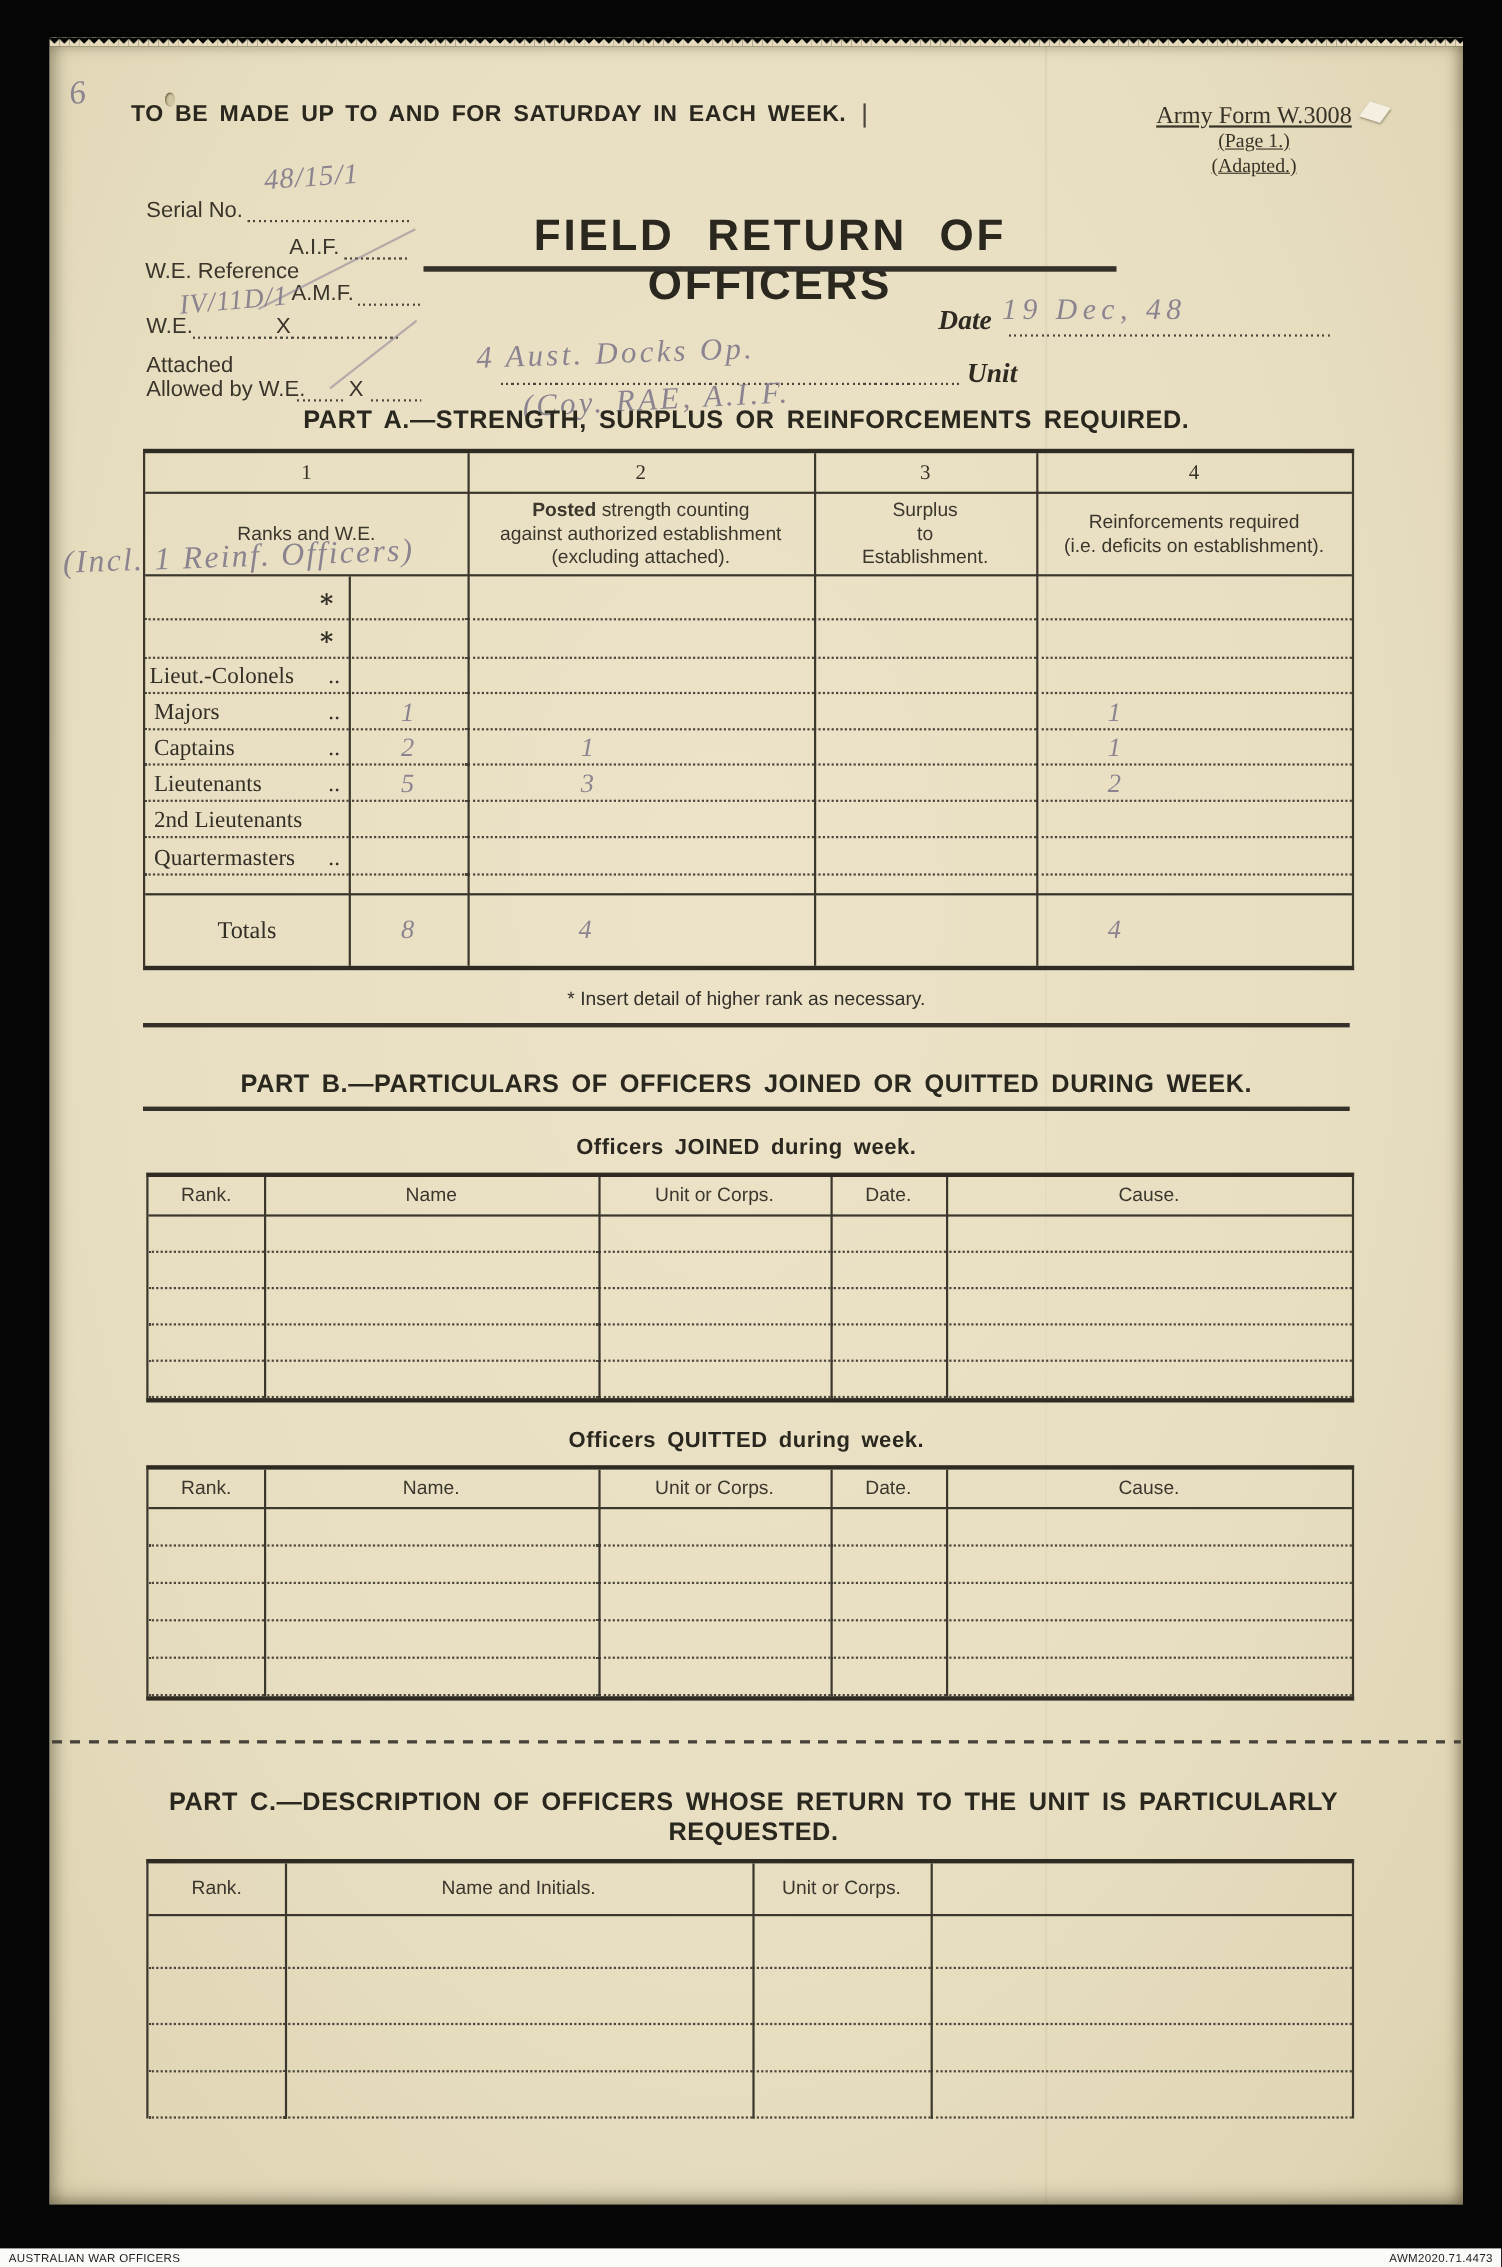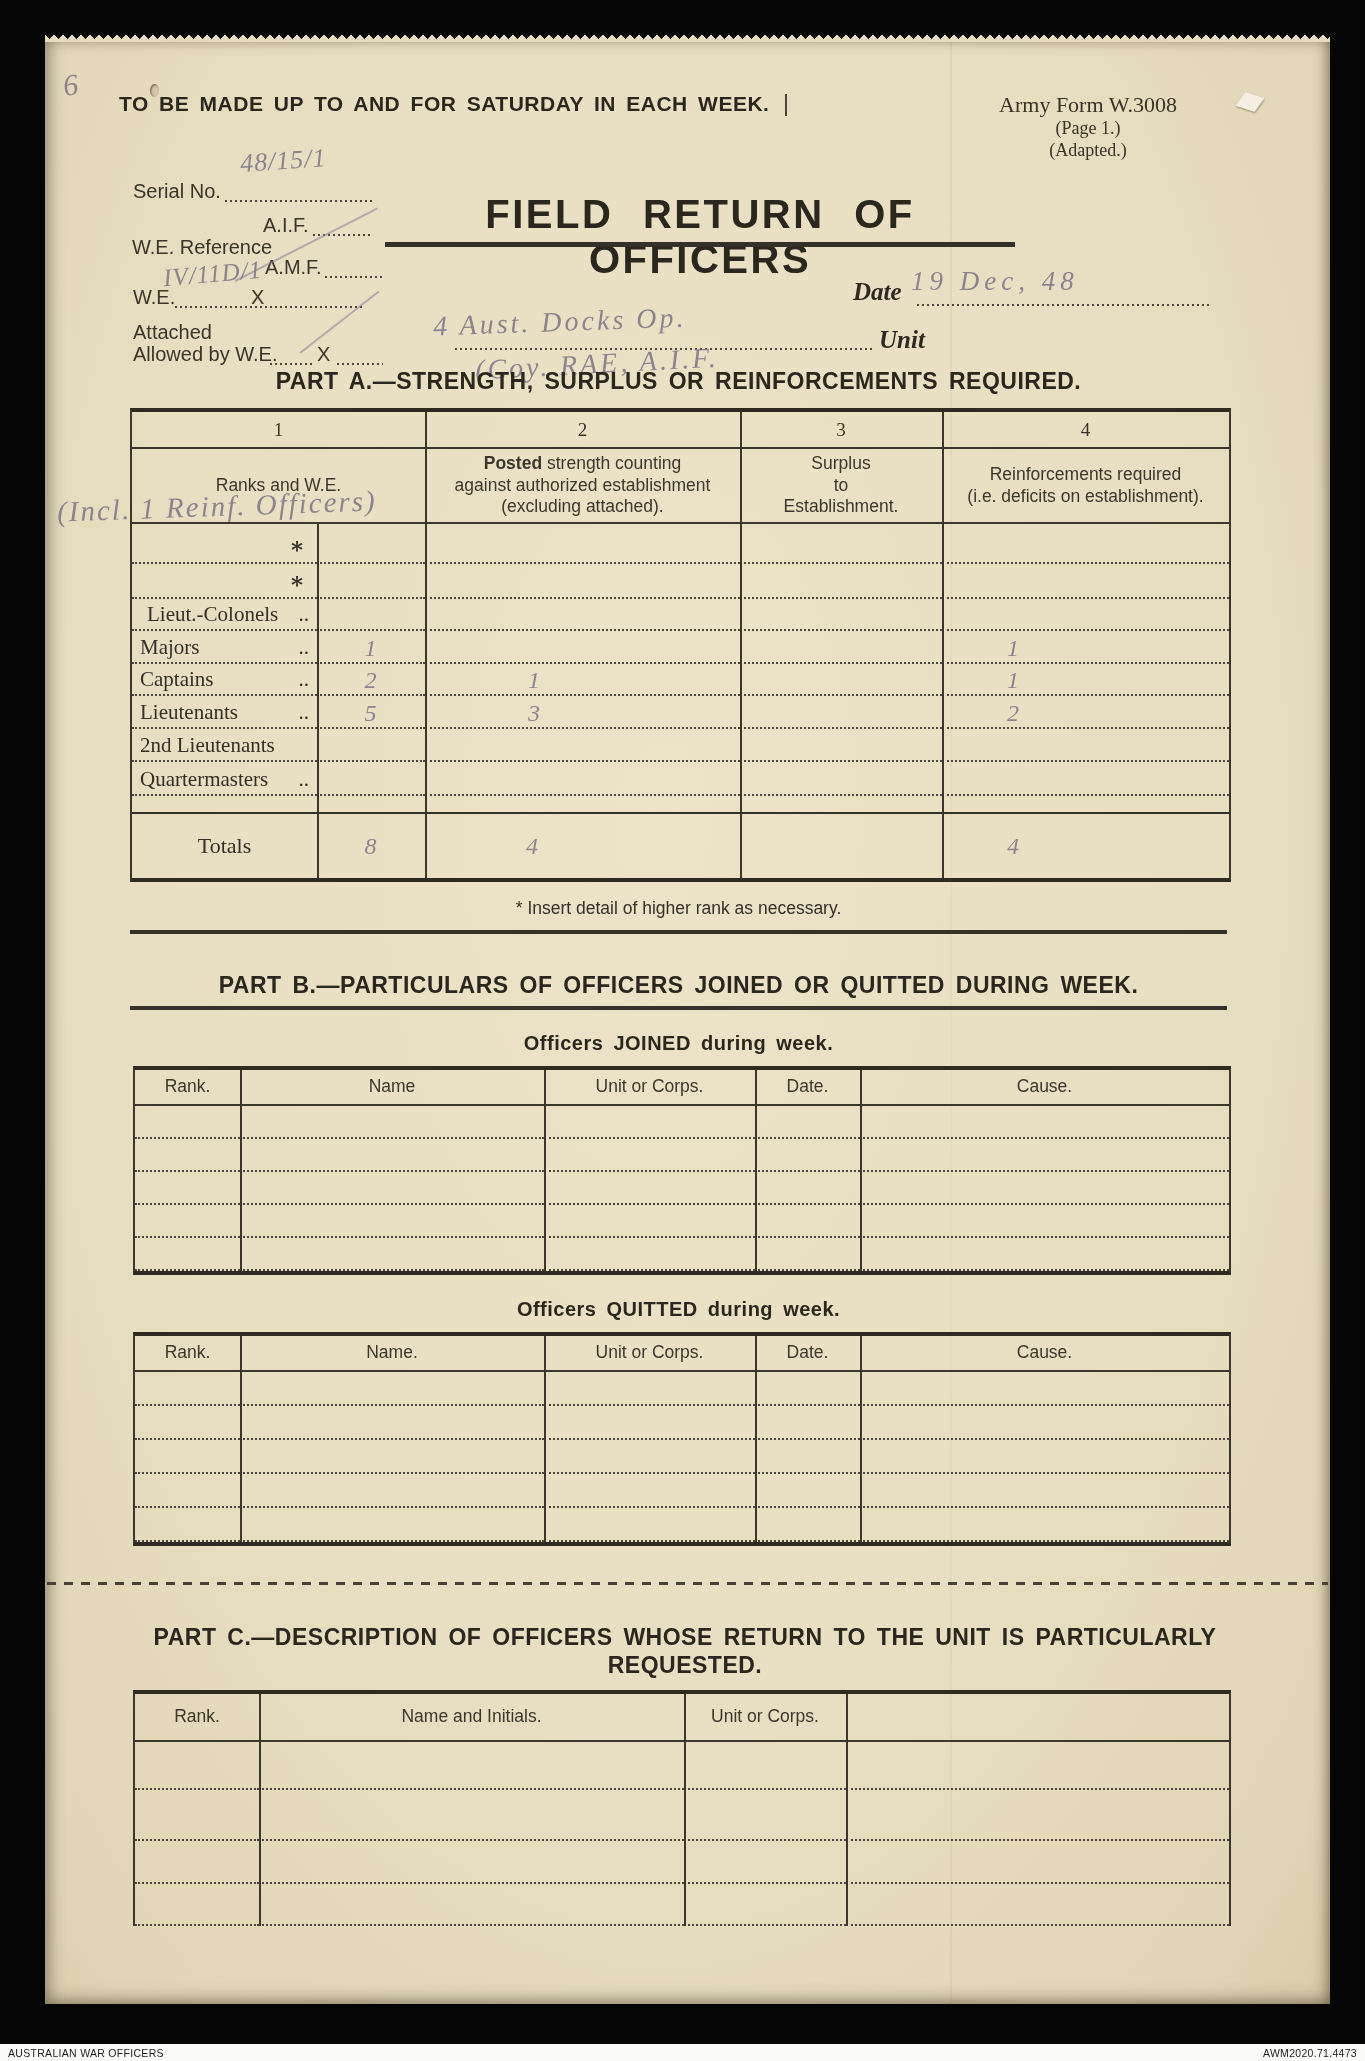--- a/index.html
+++ b/index.html
@@ -51,21 +51,21 @@
   <div class="paper">
     <div class="torn"></div>
     <div class="crease-v" style="left:905px;opacity:.6;"></div>
     <div class="tearmark" style="left:1195px;top:52px;"></div>
     <div class="holemark" style="left:105px;top:42px;"></div>
 
     <div class="abs pencil" style="left:18px;top:26px;font-size:30px;transform:rotate(-8deg);">6</div>
     <div class="abs bold-head" style="left:74px;top:50px;font-size:21px;">TO BE MADE UP TO AND FOR SATURDAY IN EACH WEEK.</div>
     <div class="abs" style="left:740px;top:52px;width:2px;height:22px;background:#4a453a;"></div>
 
-    <div class="abs serif centered" style="left:878px;top:50px;width:330px;">
+    <div class="abs serif centered" style="left:930px;top:50px;width:330px;text-decoration:underline;">
       <div style="font-size:22px;">Army Form W.3008</div>
       <div style="font-size:18px;line-height:1.2;">(Page 1.)</div>
       <div style="font-size:18px;line-height:1.2;">(Adapted.)</div>
     </div>
 
     <div class="abs ink" style="left:88px;top:138px;font-size:20px;">Serial No.</div>
     <div class="abs dotline" style="left:180px;top:158px;width:148px;"></div>
     <div class="abs pencil" style="left:195px;top:104px;font-size:26px;transform:rotate(-4deg);">48/15/1</div>
 
     <div class="abs centered" style="left:340px;top:150px;width:630px;font-weight:bold;font-size:40px;letter-spacing:2.5px;word-spacing:16px;color:#2a271f;">FIELD RETURN OF OFFICERS</div>
@@ -166,21 +166,21 @@
             </div>
           <div class="cell dotcell" style="width:202px;justify-content:center;">
               <span class="pencil pv"></span>
             </div>
           <div class="cell dotcell" style="width:287px;justify-content:center;">
               <span class="pencil pv"></span>
             </div>
         </div>
 
         <div class="row" style="height:32px;">
-          <div class="cell dotcell" style="width:185px;justify-content:space-between;padding:0 8px 2px 15px;">
+          <div class="cell dotcell" style="width:185px;justify-content:space-between;padding:0 8px 2px 4px;">
               <span class="ranklabel">Lieut.-Colonels</span>
               <span class="ranklabel">..</span>
             </div>
           <div class="cell dotcell" style="width:108px;justify-content:center;">
               <span class="pencil pv"></span>
             </div>
           <div class="cell dotcell" style="width:315px;justify-content:center;">
               <span class="pencil pv"></span>
             </div>
           <div class="cell dotcell" style="width:202px;justify-content:center;">

